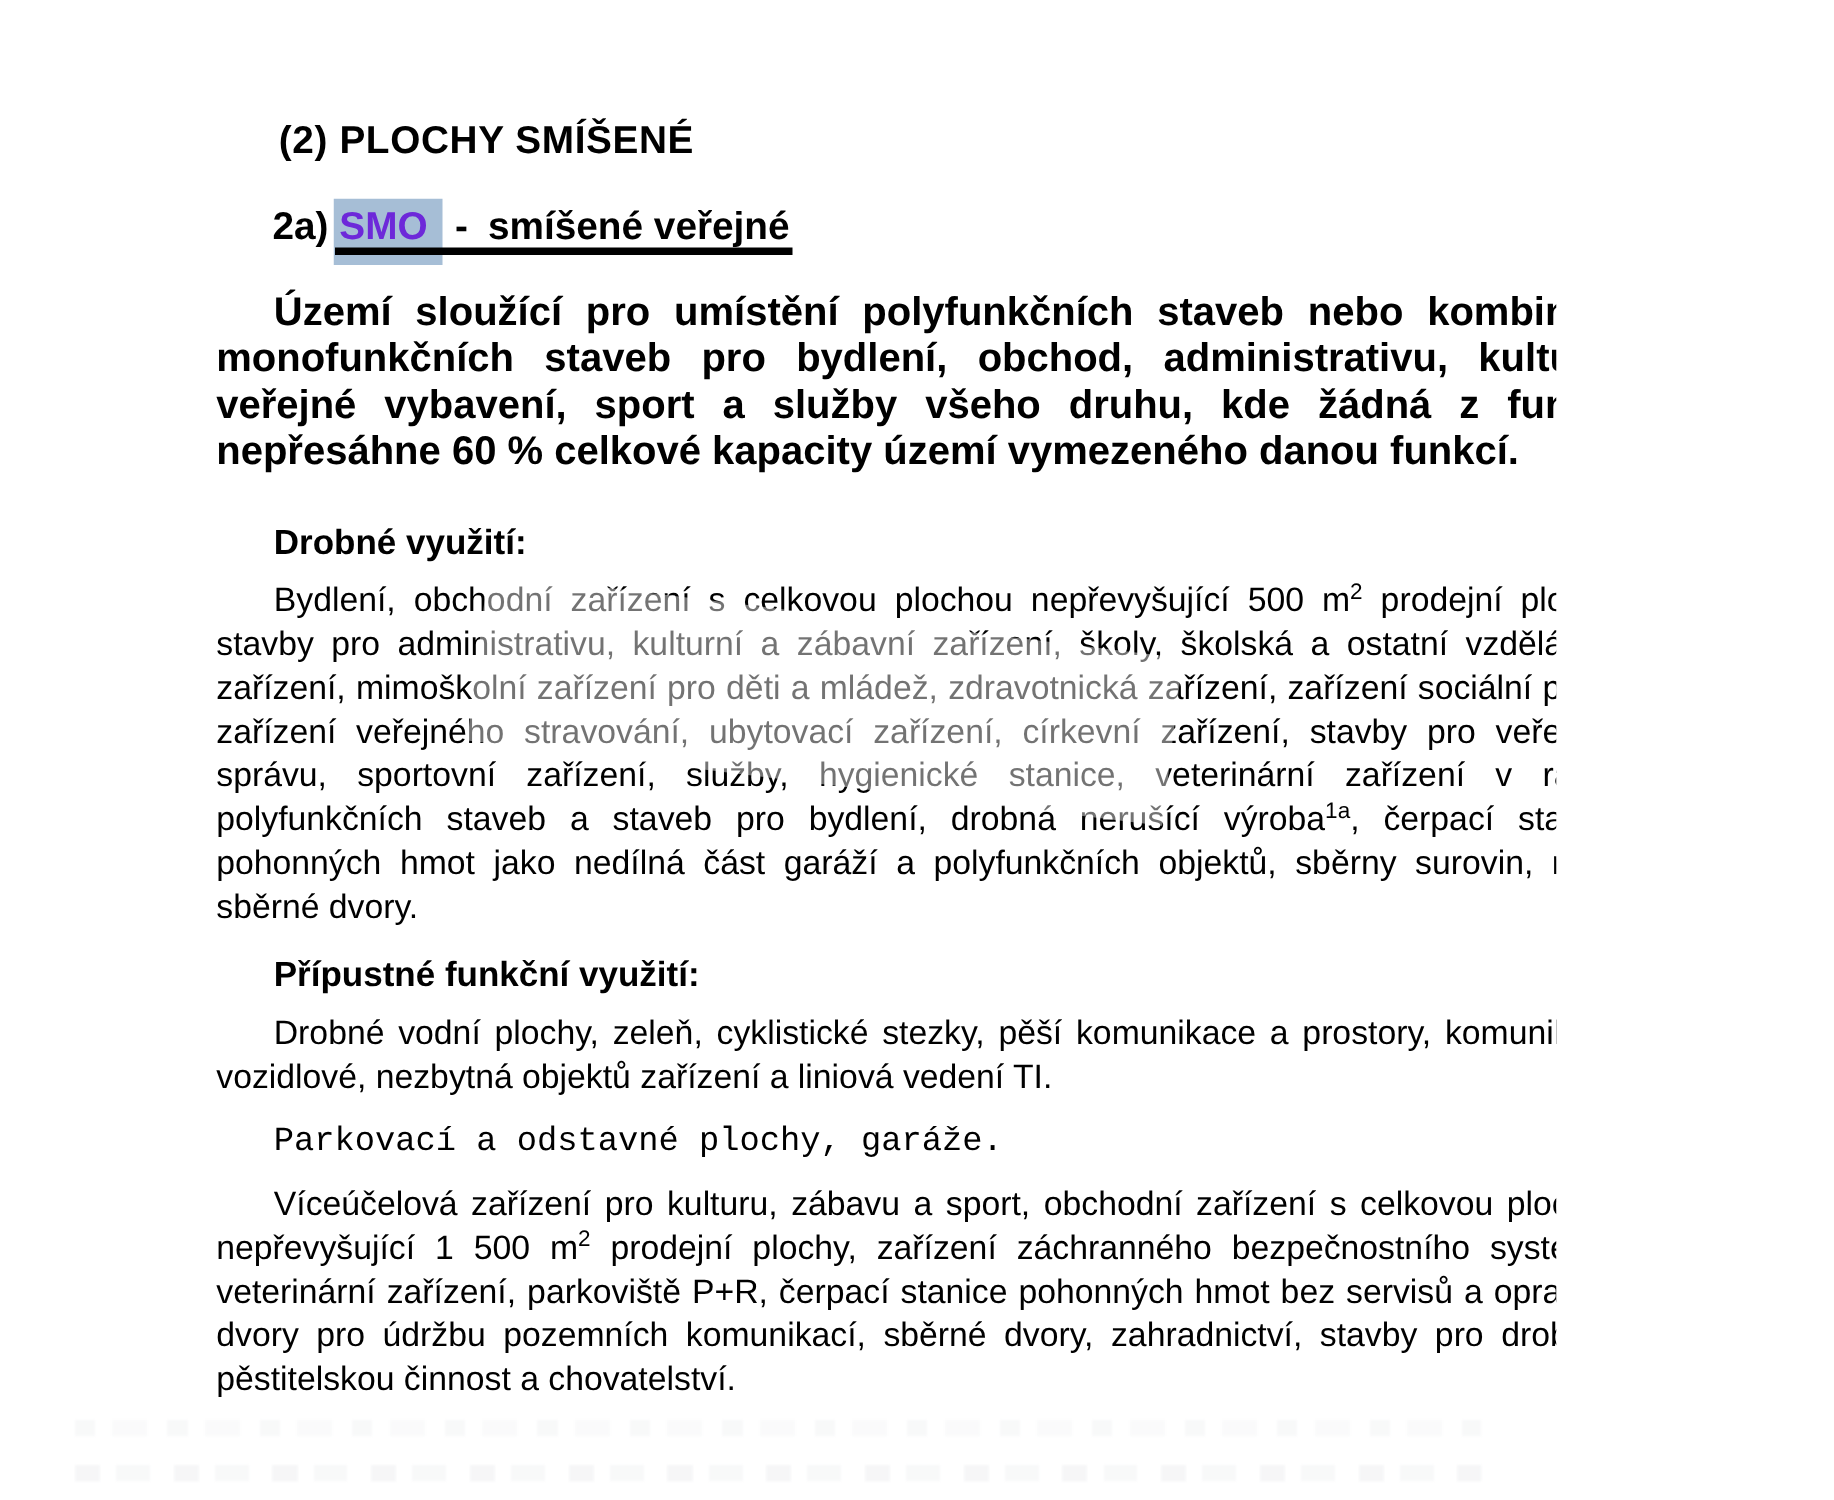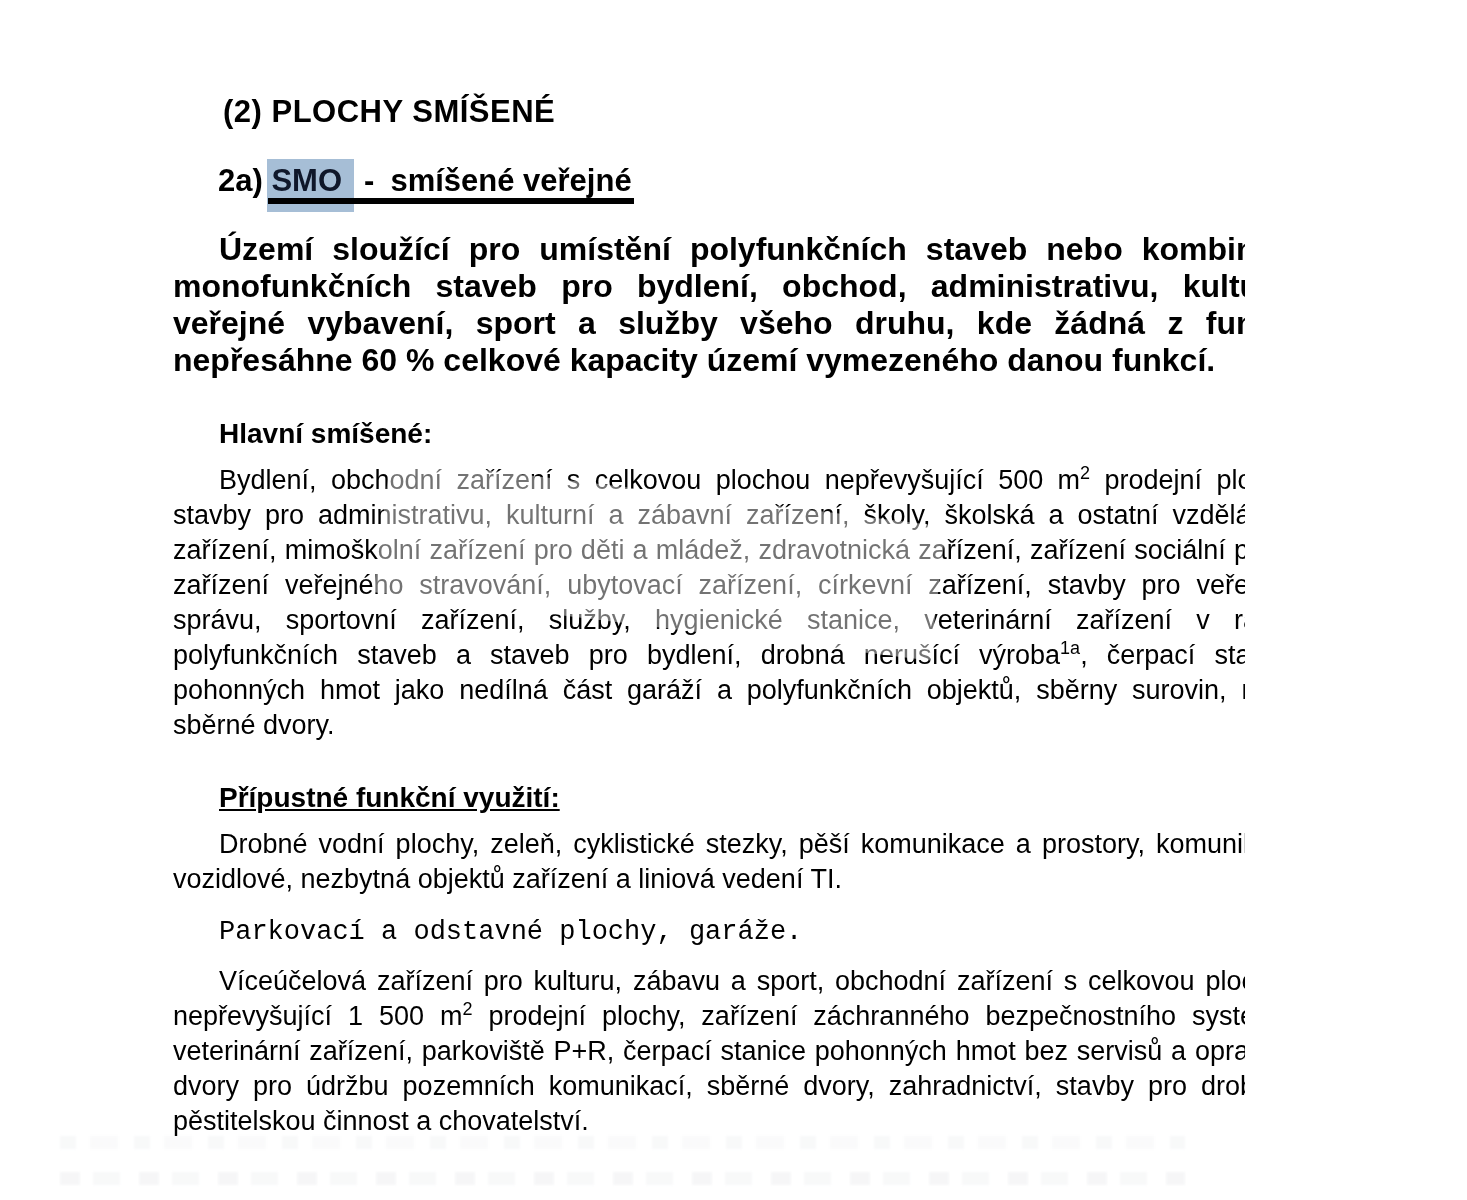--- a/index.html
+++ b/index.html
@@ -43,21 +43,21 @@
     content: "";
     position: absolute;
     left: -3px;
     right: -2px;
     bottom: -7px;
     height: 6px;
     background: #000000;
   }
   mark.smo-highlight {
     background: #a6bed6;
-    color: #0f172a;
+    color: #6d28d9;
     padding: 4px 12px 14px 4px;
     margin: 0 0 -14px -4px;
   }
   .subsection-separator {
     margin: 0 16px 0 10px;
   }
   p.intro-paragraph {
     margin: 34px 0 0 0;
     font-size: 32px;
     font-weight: bold;
@@ -65,21 +65,21 @@
     text-align: justify;
     text-indent: 46px;
   }
   h3.sub-heading {
     margin: 0 0 0 46px;
     font-size: 28px;
     font-weight: bold;
     line-height: 30px;
   }
   h3.heading-main-use { margin-top: 40px; }
-  h3.heading-permissible { margin-top: 40px; text-decoration: underline; }
+  h3.heading-permissible { margin-top: 22px; }
   h3.heading-conditional { margin-top: 24px; }
   p.body-paragraph {
     margin: 14px 0 0 0;
     font-size: 27px;
     font-weight: normal;
     line-height: 35px;
     text-align: justify;
     text-indent: 46px;
   }
   p.single-line {
@@ -134,21 +134,21 @@
 
     <h2 class="subsection-title">
       <span>2a)</span>
       <span class="underline-group">
         <mark class="smo-highlight">SMO</mark><span class="subsection-separator">-</span><span>smíšené veřejné</span>
       </span>
     </h2>
 
     <p class="intro-paragraph">Území sloužící pro umístění polyfunkčních staveb nebo kombinaci monofunkčních staveb pro bydlení, obchod, administrativu, kulturu, veřejné vybavení, sport a služby všeho druhu, kde žádná z funkcí nepřesáhne 60 % celkové kapacity území vymezeného danou funkcí.</p>
 
-    <h3 class="sub-heading heading-main-use">Hlavní smíšené:</h3>
+    <h3 class="sub-heading heading-main-use">Drobné využití:</h3>
 
     <p class="body-paragraph"><span>Bydlení, obchodní zařízení s celkovou plochou nepřevyšující 500 m</span><sup class="superscript">2</sup><span> prodejní plochy, stavby pro administrativu, kulturní a zábavní zařízení, školy, školská a ostatní vzdělávací zařízení, mimoškolní zařízení pro děti a mládež, zdravotnická zařízení, zařízení sociální péče, zařízení veřejného stravování, ubytovací zařízení, církevní zařízení, stavby pro veřejnou správu, sportovní zařízení, služby, hygienické stanice, veterinární zařízení v rámci polyfunkčních staveb a staveb pro bydlení, drobná nerušící výroba</span><sup class="superscript">1a</sup><span>, čerpací stanice pohonných hmot jako nedílná část garáží a polyfunkčních objektů, sběrny surovin, malé sběrné dvory.</span></p>
 
     <h3 class="sub-heading heading-permissible">Přípustné funkční využití:</h3>
 
     <p class="body-paragraph">Drobné vodní plochy, zeleň, cyklistické stezky, pěší komunikace a prostory, komunikace vozidlové, nezbytná objektů zařízení a liniová vedení TI.</p>
 
     <p class="body-paragraph single-line">Parkovací a odstavné plochy, garáže.</p>
 
 

